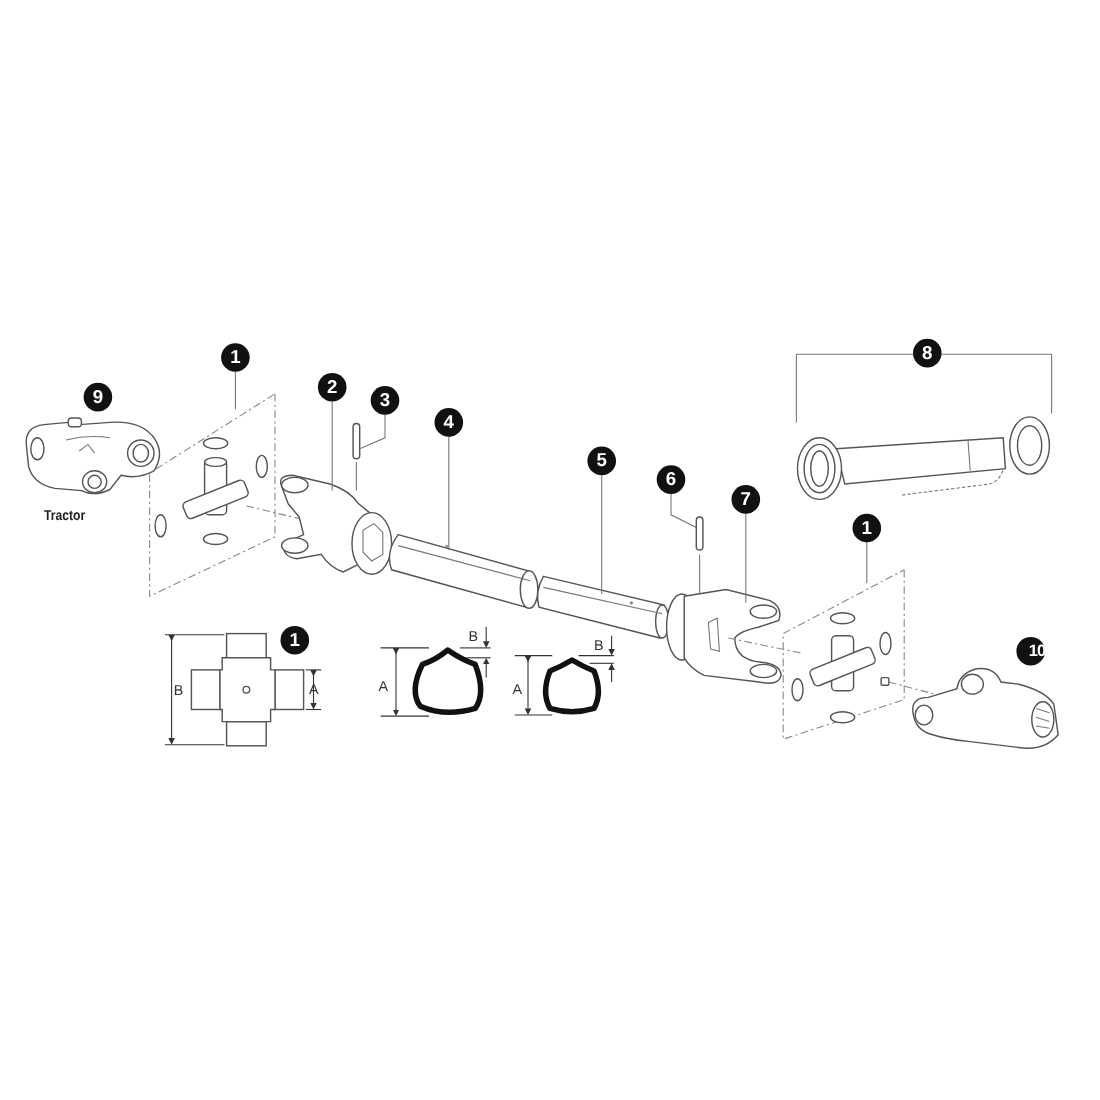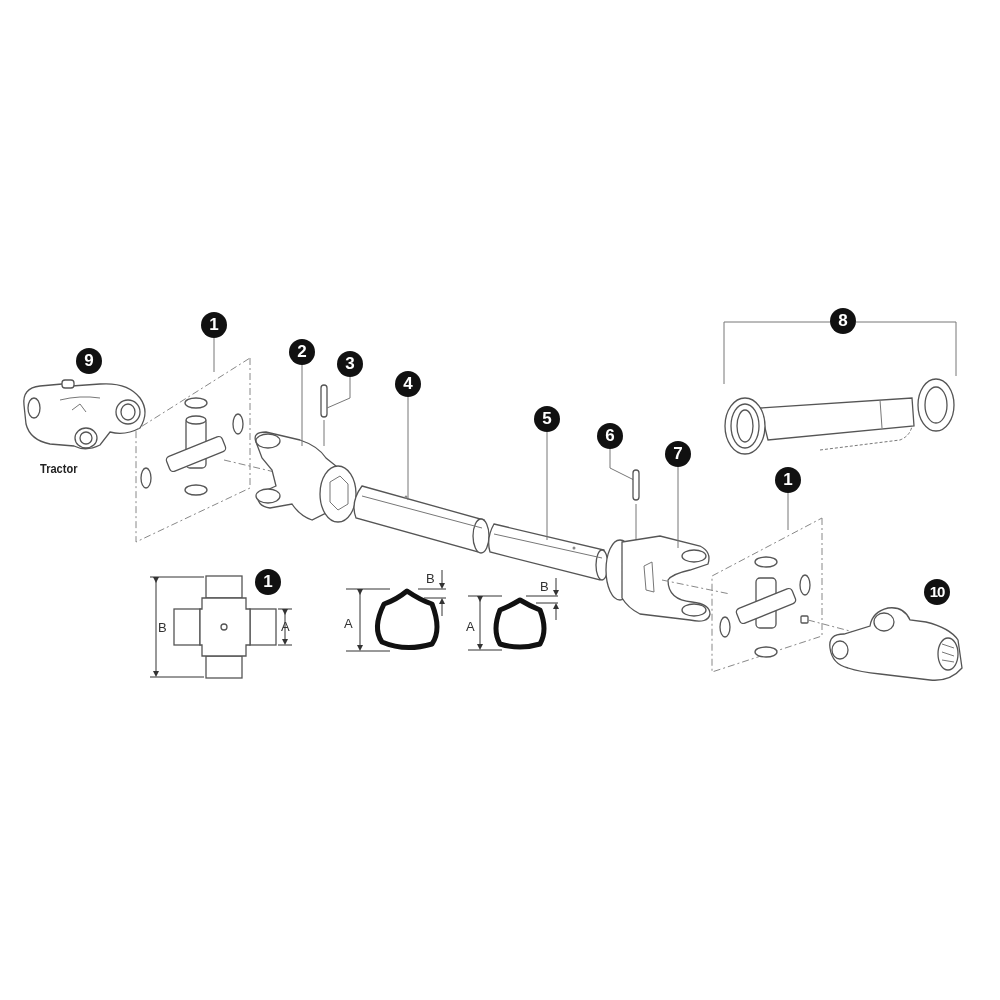--- a/index.html
+++ b/index.html
@@ -175,21 +175,21 @@
 <div class="badge" style="left:201px;top:312px;">1</div>
 <div class="badge" style="left:289px;top:339px;">2</div>
 <div class="badge" style="left:337px;top:351px;">3</div>
 <div class="badge" style="left:395px;top:371px;">4</div>
 <div class="badge" style="left:534px;top:406px;">5</div>
 <div class="badge" style="left:597px;top:423px;">6</div>
 <div class="badge" style="left:665px;top:441px;">7</div>
 <div class="badge" style="left:830px;top:308px;">8</div>
 <div class="badge" style="left:775px;top:467px;">1</div>
 <div class="badge" style="left:76px;top:348px;">9</div>
-<div class="badge wide" style="left:924px;top:579px;">10</div>
+<div class="badge wide" style="left:924px;top:579px;text-align:right;">10</div>
 <div class="badge" style="left:255px;top:569px;">1</div>
 
 
 <div class="tractor" style="left:40px;top:461px;">Tractor</div>
 
 <div class="lbl" style="left:158px;top:620px;">B</div>
 <div class="lbl" style="left:281px;top:619px;">A</div>
 
 <div class="lbl" style="left:344px;top:616px;">A</div>
 <div class="lbl" style="left:426px;top:571px;">B</div>

